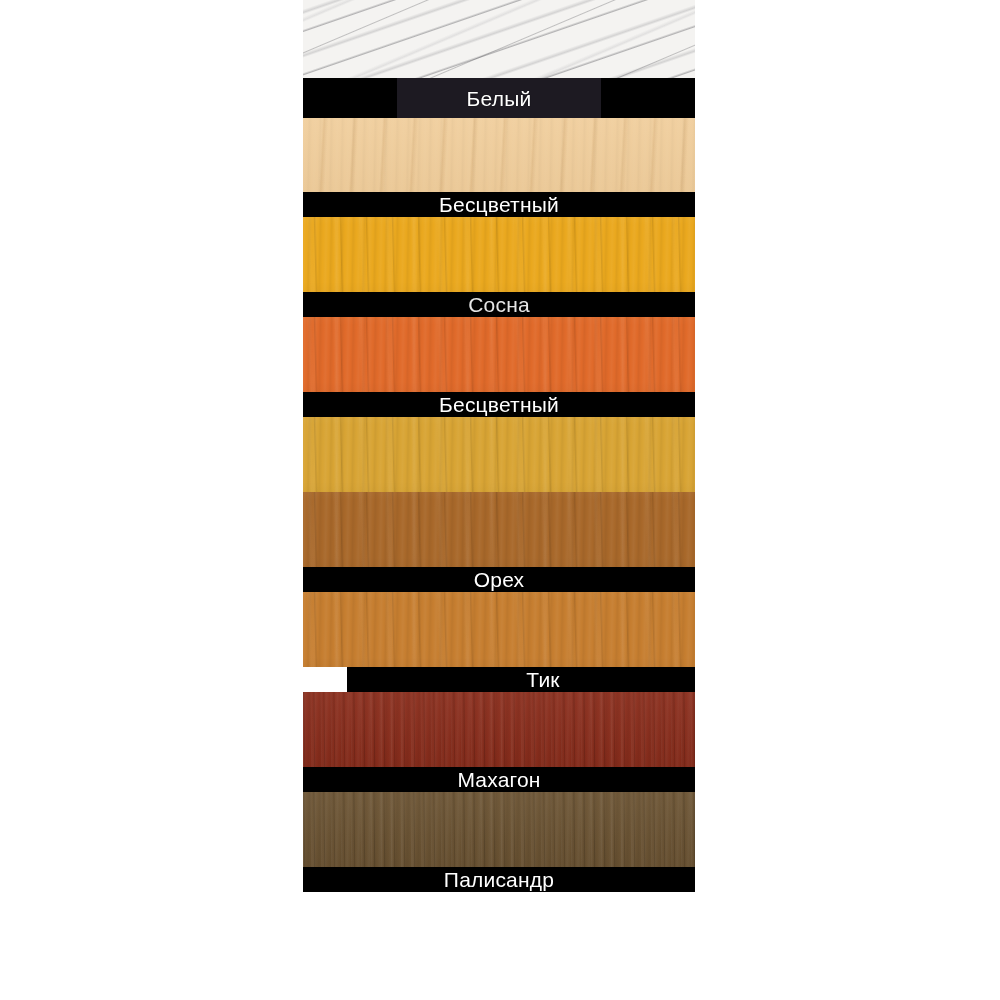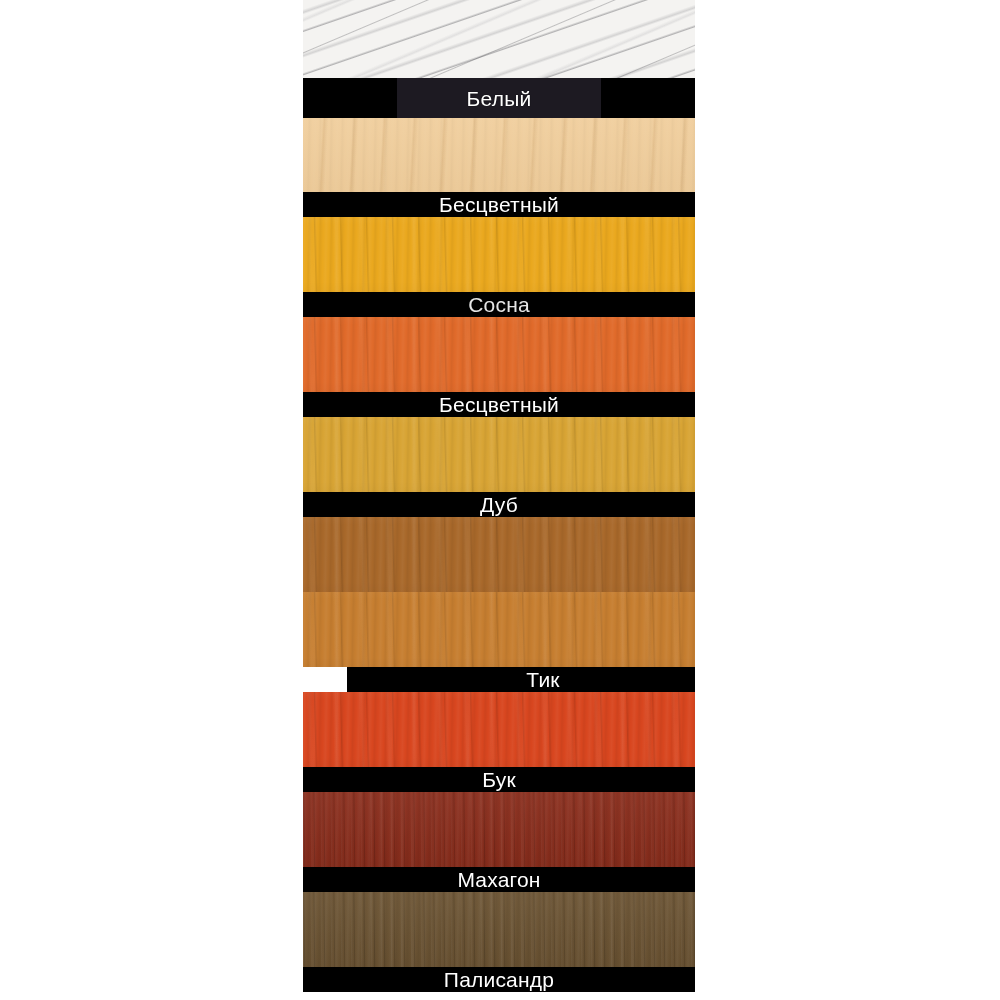--- a/index.html
+++ b/index.html
@@ -209,40 +209,34 @@
         </div>
       </div>
       <div class="sample-row">
         <div class="wood-swatch" style="background: rgb(224, 106, 42); height: 75px;"></div>
         <div class="label-band" style="background: rgb(0, 0, 0); height: 25px;">
           <span class="label-text" style="color: rgb(255, 255, 255);">Бесцветный</span>
         </div>
       </div>
       <div class="sample-row">
         <div class="wood-swatch" style="background: rgb(216, 164, 52); height: 75px;"></div>
-        <div class="label-band" style="background: rgb(0, 0, 0); height: 25px;">
-          <span class="label-text" style="color: rgb(255, 255, 255);">Дуб</span>
-        </div>
       </div>
       <div class="sample-row">
         <div class="wood-swatch" style="background: rgb(168, 104, 42); height: 75px;"></div>
+        <div class="label-band" style="background: rgb(0, 0, 0); height: 25px;">
+          <span class="label-text" style="color: rgb(255, 255, 255);">Орех</span>
+        </div>
       </div>
       <div class="sample-row">
         <div class="wood-swatch" style="background: rgb(198, 126, 48); height: 75px;"></div>
         <div class="label-band" style="background: rgb(0, 0, 0); height: 25px; margin-left: 44px;">
           <span class="label-text" style="color: rgb(255, 255, 255);">Тик</span>
         </div>
       </div>
       <div class="sample-row">
-        <div class="wood-swatch" style="background: rgb(216, 70, 31); height: 75px;"></div>
-        <div class="label-band" style="background: rgb(0, 0, 0); height: 25px;">
-          <span class="label-text" style="color: rgb(255, 255, 255);">Бук</span>
-        </div>
-      </div>
-      <div class="sample-row">
         <div class="wood-swatch grain-fine" style="background: rgb(139, 42, 24); height: 75px;"></div>
         <div class="label-band" style="background: rgb(0, 0, 0); height: 25px; justify-content: center;">
           <span class="label-text" style="color: rgb(255, 255, 255);">Махагон</span>
         </div>
       </div>
       <div class="sample-row">
         <div class="wood-swatch grain-fine" style="background: rgb(107, 82, 48); height: 75px;"></div>
         <div class="label-band" style="background: rgb(0, 0, 0); height: 25px;">
           <span class="label-text" style="color: rgb(255, 255, 255);">Палисандр</span>
         </div>

